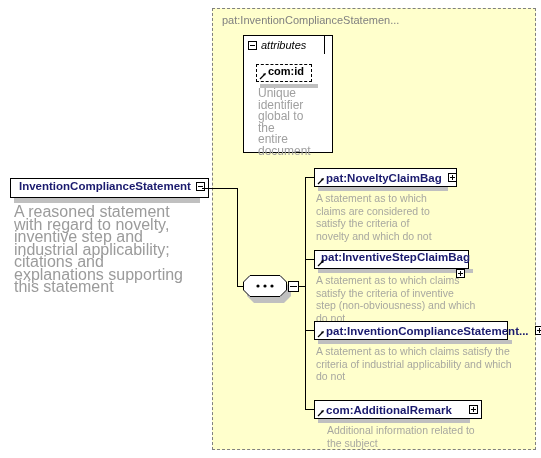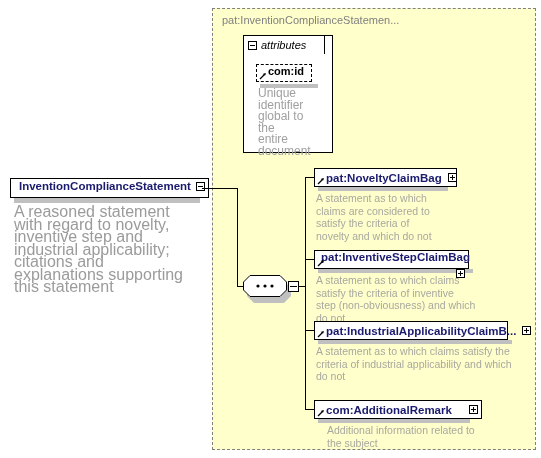--- a/index.html
+++ b/index.html
@@ -322,21 +322,21 @@
   <span class="tog plus" style="margin-left:auto;"></span>
 </div>
 <div class="el-desc" style="left:316px; top:274px; width:160px;">A statement as to which claims satisfy the criteria of inventive step (non-obviousness) and which do not</div>
 
 <div class="el-shadow" style="left:318px; top:340px; width:194px;"></div>
 <div class="el" style="left:314px; top:321px; width:194px;">
   <svg class="refarrow" viewBox="0 0 8 8">
     <path d="M1 7 L6 2" stroke="#000" stroke-width="1.2" fill="none"></path>
     <path d="M7 1 L3.6 1.9 L6.1 3.4 Z" fill="#000"></path>
   </svg>
-  <span>pat:IndustrialApplicabilityClaimB...</span>
+  <span>pat:InventionComplianceStatement...</span>
   <span class="tog plus" style="margin-left:auto;"></span>
 </div>
 <div class="el-desc" style="left:316px; top:345px; width:196px;">A statement as to which claims satisfy the criteria of industrial applicability and which do not</div>
 
 <div class="el-shadow" style="left:318px; top:419px; width:152px;"></div>
 <div class="el" style="left:314px; top:400px; width:168px;">
   <svg class="refarrow" viewBox="0 0 8 8">
     <path d="M1 7 L6 2" stroke="#000" stroke-width="1.2" fill="none"></path>
     <path d="M7 1 L3.6 1.9 L6.1 3.4 Z" fill="#000"></path>
   </svg>

